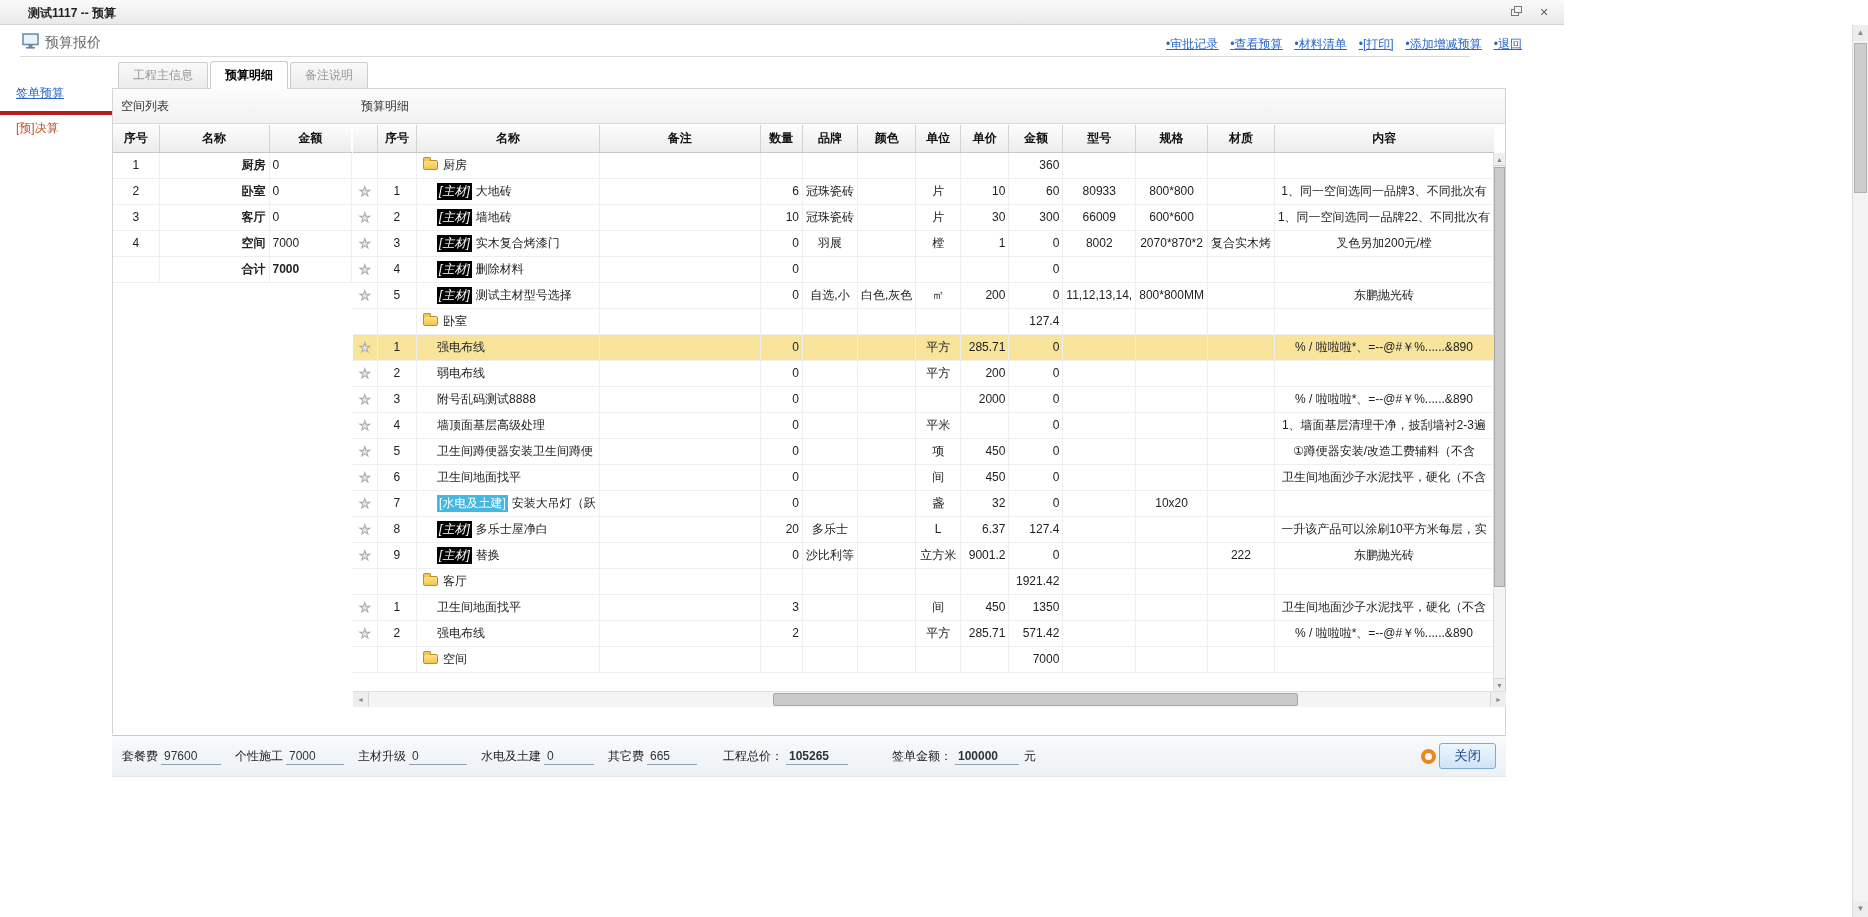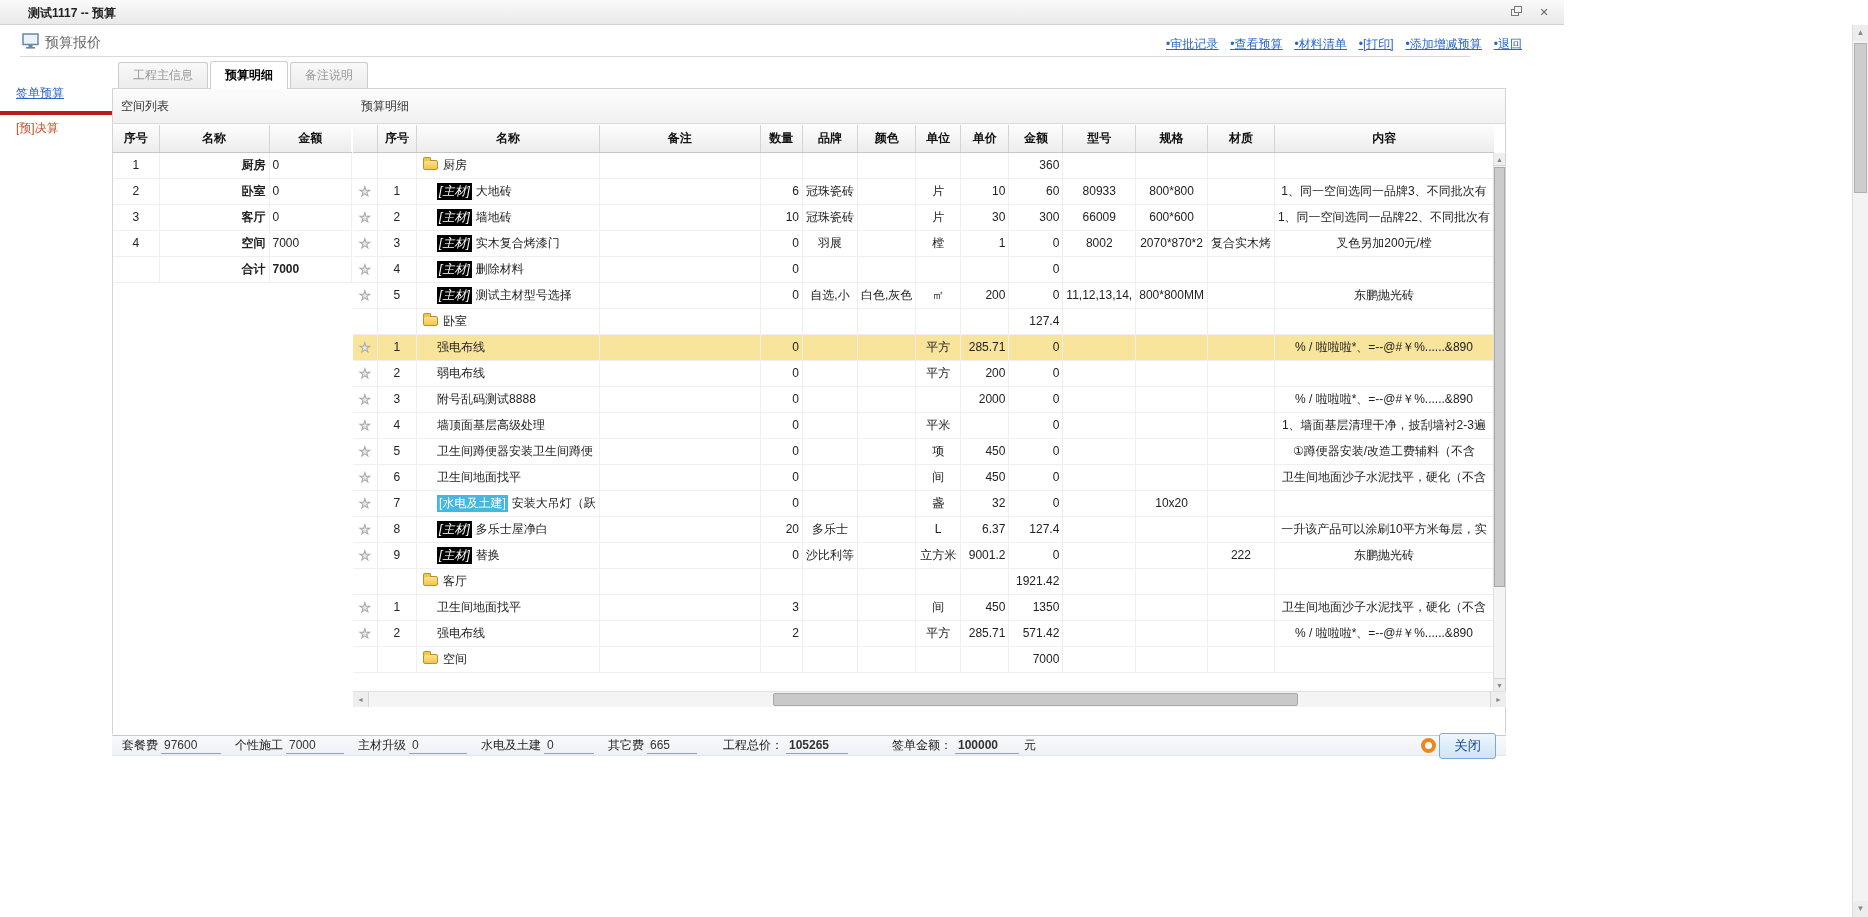--- a/index.html
+++ b/index.html
@@ -84,21 +84,21 @@
   .hs-btn.right { right:0; border-left:1px solid #d6d6d6; }
   .hs-thumb { position:absolute; left:420px; top:1px; width:525px; height:13px;
     background:#c9c9c9; border:1px solid #a8a8a8; border-radius:2px; cursor:pointer; }
   .page-scroll { position:absolute; right:0; top:25px; width:16px; height:892px;
     background:#f3f3f3; border-left:1px solid #dcdcdc; }
   .ps-btn { height:16px; text-align:center; line-height:16px; font-size:8px; color:#888; background:#ededed; cursor:pointer;}
   .ps-btn.bottom { position:absolute; bottom:0; left:0; right:0; }
   .ps-thumb { position:absolute; left:1px; top:18px; width:13px; height:150px;
     background:#cdcdcd; border:1px solid #b0b0b0; cursor:pointer; }
   
-  .footer { position:absolute; left:112px; top:735px; width:1394px; height:21px;
+  .footer { position:absolute; left:112px; top:735px; width:1394px; height:42px;
     background:linear-gradient(#f8fafc,#edf1f5); border-top:1px solid #c4cbd2; border-bottom:1px solid #e2e5e9;
     display:flex; align-items:center; padding:0 10px; }
   .ff { margin-right:14px; white-space:nowrap; }
   .ff .lbl { color:#222; margin-right:3px; }
   .ff .val { display:inline-block; border-bottom:1px solid #8fa0b4; min-width:56px;
     padding:0 3px 1px; color:#333; }
   .close-area { margin-left:auto; display:flex; align-items:center; gap:3px; }
   .ring { width:15px; height:15px; border:4px solid #f08519; border-radius:50%; background:#fff; }
   .close-btn { padding:3px 14px; background:linear-gradient(#eef6fd,#cfe4f6);
     border:1px solid #80a8d4; border-radius:3px; color:#15498b; cursor:pointer; }

